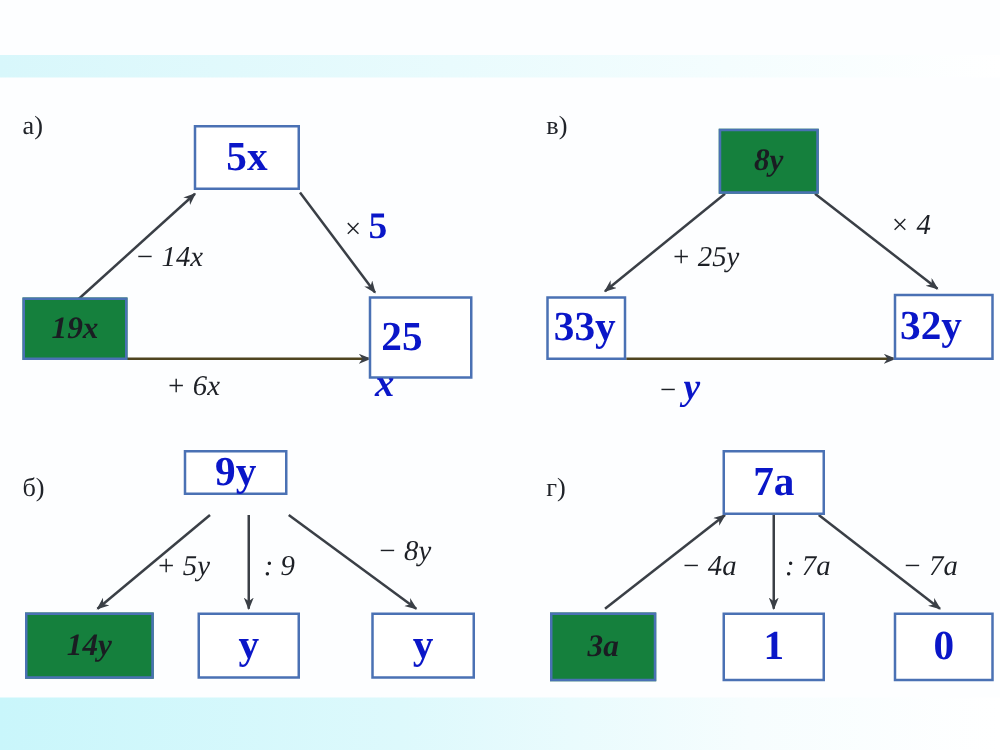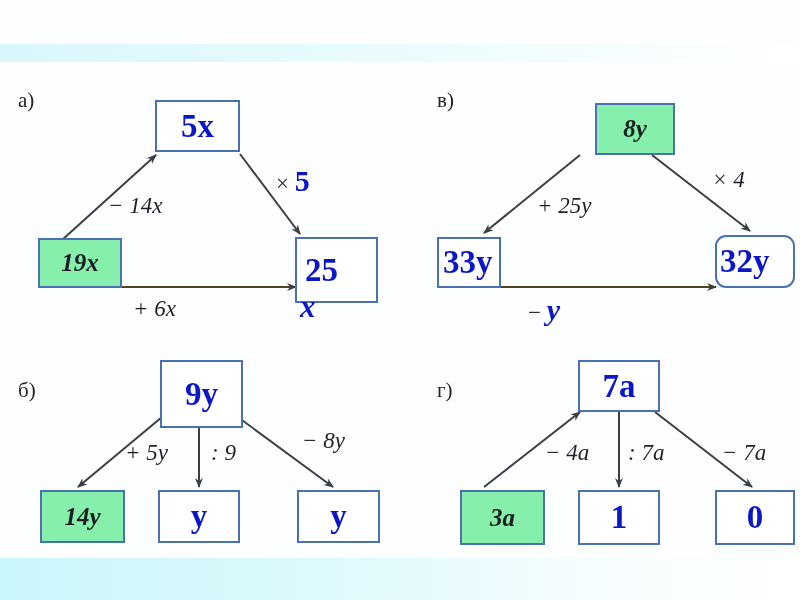--- a/index.html
+++ b/index.html
@@ -76,23 +76,22 @@
     position: absolute;
     box-sizing: border-box;
     border: 2px solid #4a71b4;
     background: #ffffff;
     display: flex;
     align-items: center;
     justify-content: center;
     overflow: visible;
   }
   .box.filled {
-    background: #86efac;
+    background: #15803d;
     border-color: #4a71b4;
-    margin-left: 20px;
   }
   .box-text-given {
     font-family: "Liberation Serif", serif;
     font-style: italic;
     font-size: 25px;
     font-weight: bold;
     color: #1a1d22;
     white-space: nowrap;
   }
   .box-text-answer {
@@ -202,25 +201,25 @@
       <span class="upright">×</span>
       <span class="ans">5</span>
     </div>
 
     <div class="op-label" style="left:133px; top:296px;">+ 6x</div>
   </div>
 
   <div class="panel">
     <div class="panel-letter" style="left:18px; top:378px;">б)</div>
 
-    <div class="box" style="left:160px; top:360px; width:83px; height:68px;">
+    <div class="box" style="left:147px; top:360px; width:83px; height:36px;">
       <span class="box-text-answer">9y</span>
     </div>
 
-    <div class="box filled" style="left:20px; top:490px; width:85px; height:53px;">
+    <div class="box filled" style="left:20px; top:490px; width:103px; height:53px;">
       <span class="box-text-given">14y</span>
     </div>
 
     <div class="box" style="left:158px; top:490px; width:82px; height:53px;">
       <span class="box-text-answer">y</span>
     </div>
 
     <div class="box" style="left:297px; top:490px; width:83px; height:53px;">
       <span class="box-text-answer">y</span>
     </div>
@@ -234,21 +233,21 @@
     <div class="panel-letter" style="left:437px; top:88px;">в)</div>
 
     <div class="box filled" style="left:575px; top:103px; width:80px; height:52px;">
       <span class="box-text-given">8y</span>
     </div>
 
     <div class="box" style="left:437px; top:237px; width:64px; height:51px; justify-content:flex-start; padding-left:4px;">
       <span class="box-text-answer">33y</span>
     </div>
 
-    <div class="box" style="left:715px; top:235px; width:80px; height:53px; justify-content:flex-start; padding-left:3px;border-radius:11px;">
+    <div class="box" style="left:715px; top:235px; width:80px; height:53px; justify-content:flex-start; padding-left:3px;">
       <span class="box-text-answer">32y</span>
     </div>
 
     <div class="op-label" style="left:537px; top:193px;">+ 25y</div>
     <div class="op-label" style="left:712px; top:167px;">× 4</div>
 
     <div class="op-label" style="left:528px; top:293px;">
       <span class="upright">−</span>
       <span class="ans-i">y</span>
     </div>

